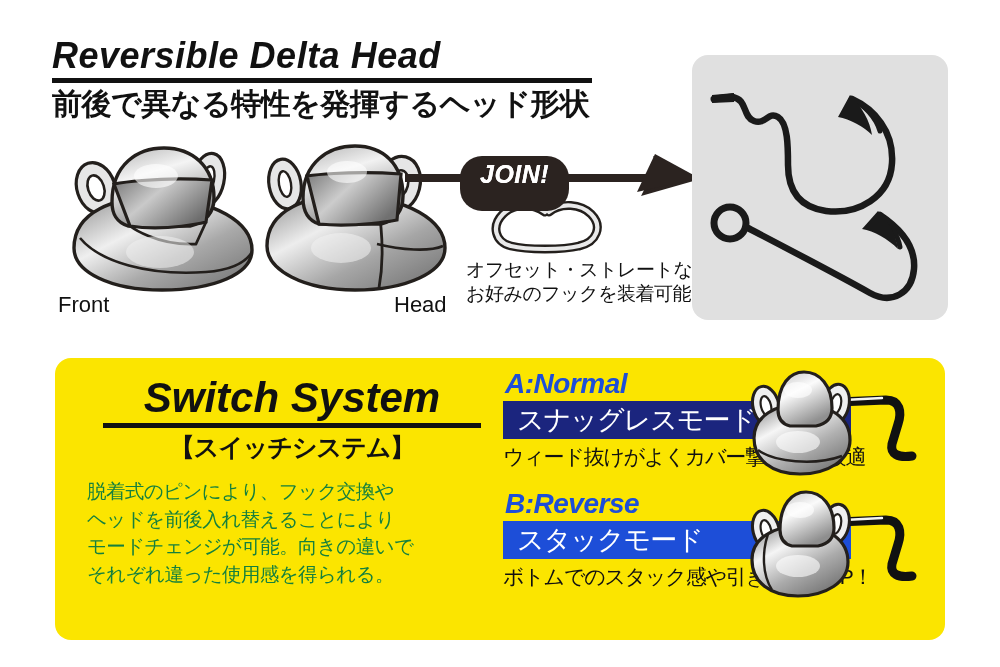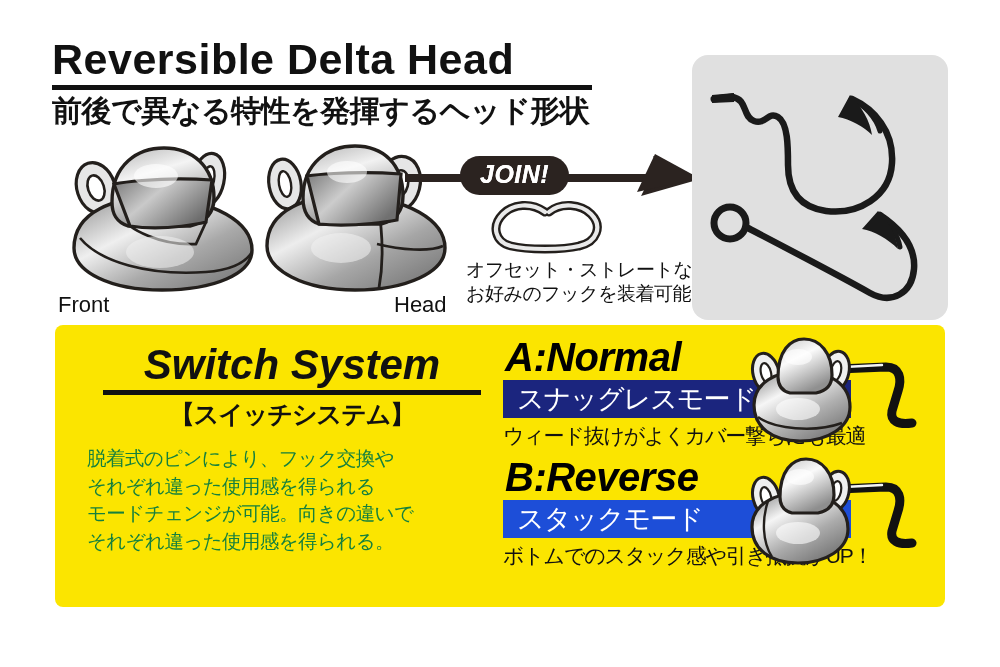--- a/index.html
+++ b/index.html
@@ -7,21 +7,21 @@
   body {
     width:1000px; height:667px; position:relative; overflow:hidden;
     font-family:"Liberation Sans","DejaVu Sans",sans-serif;
     color:#1a1a1a;
   }
   #root { position:absolute; inset:0; }
 
   
   .title-block { position:absolute; left:52px; top:38px; width:600px; }
   .title-en {
-    font-size:43px; font-weight:bold; 
+    font-size:36px; font-weight:bold; font-style:italic;
     letter-spacing:0.5px; color:#111; line-height:1.0;
     white-space:nowrap; font-stretch:condensed;
   }
   .title-rule {
     width:540px; height:5px; background:#111; margin-top:4px; margin-bottom:4px;
   }
   .title-jp {
     font-size:30px; font-weight:700; color:#111; line-height:1.15;
     letter-spacing:-0.5px; white-space:nowrap;
   }
@@ -31,43 +31,43 @@
     position:absolute; font-size:22px; color:#111; letter-spacing:0px;
   }
   .label-front { left:2px; top:152px; }
   .label-rear  { left:338px; top:152px; }
 
   
   .join-area { position:absolute; left:405px; top:152px; width:300px; height:55px; }
   .join-pill {
     position:absolute; left:55px; top:4px;
     background:#2b2320; color:#fff; border-radius:22px;
-    padding:4px 20px 6px 20px;
+    padding:4px 20px 22px 20px;
     font-size:25px; font-weight:bold; font-style:italic;
     letter-spacing:0.5px; z-index:3;
     text-shadow:0 0 0 #fff;
   }
 
   .clip-area { position:absolute; left:487px; top:198px; width:120px; height:55px; }
 
   .hook-caption {
     position:absolute; left:466px; top:258px;
     font-size:19px; line-height:1.28; color:#111; letter-spacing:-0.5px;
     white-space:nowrap;
   }
 
   .gray-panel {
     position:absolute; left:692px; top:55px; width:256px; height:265px;
     background:#e0e0e0; border-radius:16px;
   }
 
   
   .yellow-panel {
-    position:absolute; left:55px; top:325px; width:890px; height:282px;
-    background:#fbe500; border-radius:8px;
+    position:absolute; left:55px; top:358px; width:890px; height:282px;
+    background:#fbe500; border-radius:16px;
   }
 
   .switch-block { position:absolute; left:32px; top:18px; width:410px; }
   .switch-en {
     font-size:42px; font-weight:bold; font-style:italic; color:#111;
     line-height:1.05; letter-spacing:0px; white-space:nowrap;
     text-align:center;
   }
   .switch-rule { width:378px; height:5px; background:#111; margin:3px auto 3px auto; }
   .switch-jp {
@@ -79,21 +79,21 @@
     letter-spacing:-0.6px; font-weight:500;
   }
   .switch-body div { white-space:nowrap; }
 
   
   .mode { position:absolute; width:440px; }
   .mode-a { left:448px; top:12px; }
   .mode-b { left:448px; top:132px; }
 
   .mode-title {
-    font-size:40px; font-weight:bold; font-style:italic; color:#000000;
+    font-size:28px; font-weight:bold; font-style:italic; color:#1d4ed8;
     line-height:1.0; letter-spacing:-0.5px; white-space:nowrap;
     position:relative; z-index:4; margin-left:2px;
   }
   .mode-banner {
     margin-top:3px; width:348px; height:38px;
     display:flex; align-items:center;
     position:relative; z-index:2;
   }
   .mode-banner span {
     color:#fff; font-size:27px; font-weight:normal; letter-spacing:-1px;
@@ -253,21 +253,21 @@
   </div>
 
   <div class="yellow-panel" style="background: rgb(251, 229, 0);">
 
     <div class="switch-block">
       <div class="switch-en">Switch System</div>
       <div class="switch-rule"></div>
       <div class="switch-jp">【スイッチシステム】</div>
       <div class="switch-body">
         <div>脱着式のピンにより、フック交換や</div>
-        <div>それぞれ違った使用感を得られる</div>
+        <div>ヘッドを前後入れ替えることにより</div>
         <div>モードチェンジが可能。向きの違いで</div>
         <div>それぞれ違った使用感を得られる。</div>
       </div>
     </div>
 
     <div class="mode mode-a">
       <div class="mode-title">A:Normal</div>
       <div class="mode-banner" style="background: rgb(27, 37, 126);">
         <span>スナッグレスモード</span>
       </div>

